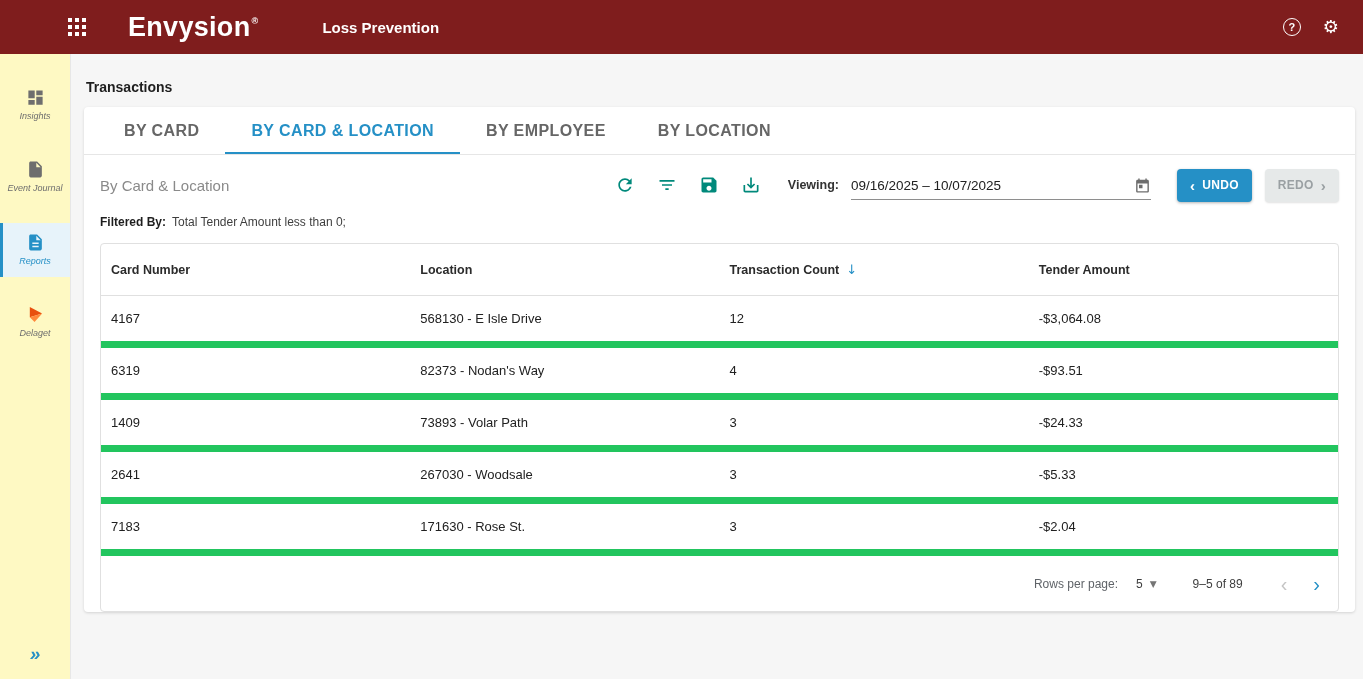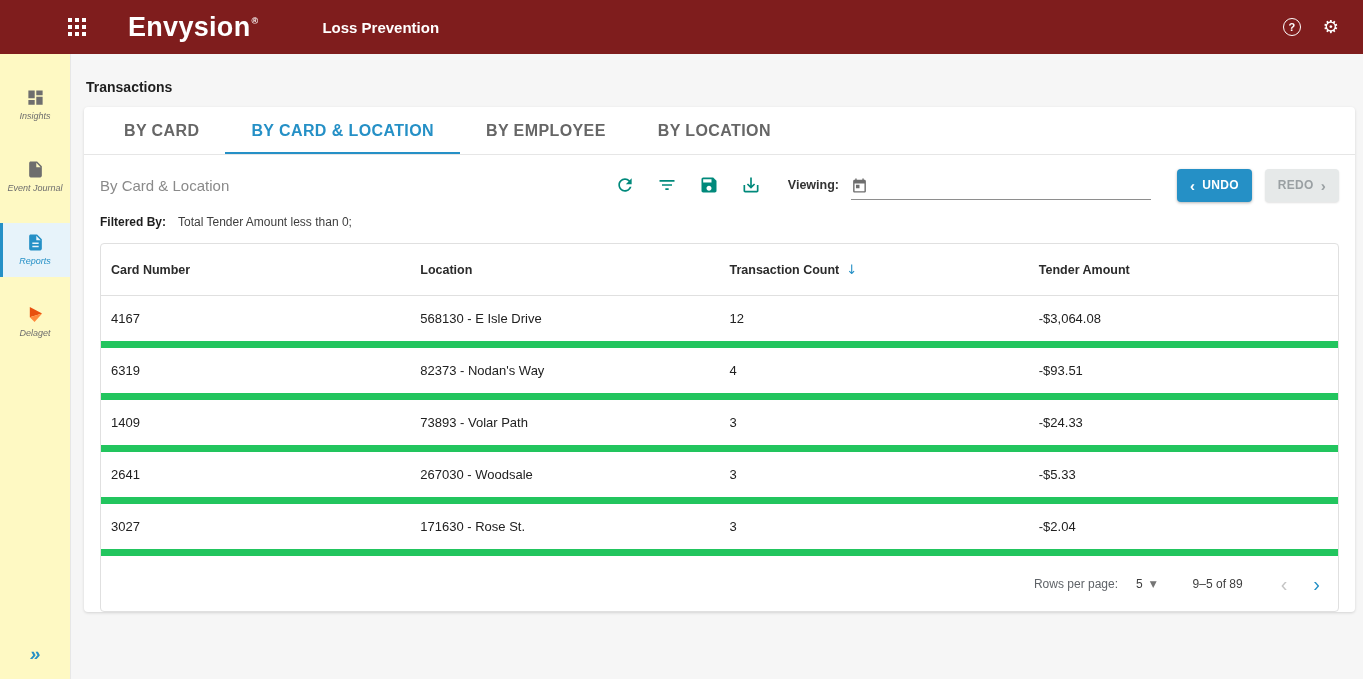--- a/index.html
+++ b/index.html
@@ -87,21 +87,21 @@
   .btn {
     height:33px; border:none; border-radius:4px; padding:0 13px;
     font-family:"Liberation Sans",sans-serif; font-size:12px; font-weight:bold;
     letter-spacing:.3px; display:flex; align-items:center; gap:7px; cursor:pointer;
   }
   .btn .chev { font-size:15px; font-weight:bold; line-height:1; }
   .btn-undo { margin-left:26px; background:#2590C6; color:#fff; box-shadow:0 1px 3px rgba(0,0,0,0.3); }
   .btn-redo { margin-left:13px; background:#E6E9E9; color:#9AA0A3; box-shadow:0 1px 2px rgba(0,0,0,0.12); }
 
   
-  .filtered { padding:0 16px 12px; font-size:12px; display:flex; gap:12px; align-items:baseline; }
+  .filtered { padding:0 16px 12px; font-size:12px; display:flex; gap:6px; align-items:baseline; }
   .filtered .flabel { font-weight:bold; color:#1E1E1E; }
   .filtered .fvalue { color:#3E3E3E; }
 
   
   .table-wrap { margin:2px 16px 16px; border:1px solid #E0E0E0; border-radius:4px; overflow:hidden; background:#fff; }
   .trow { display:grid; grid-template-columns:25% 25% 25% 25%; align-items:center; height:52px; }
   .trow > div { padding-left:10px; font-size:13px; color:#212121; }
   .thead { border-bottom:1px solid #E0E0E0; }
   .thead > div { font-size:12.5px; font-weight:bold; color:#2B2B2B; display:flex; align-items:center; }
   .tbody-row { border-bottom:7px solid #22c55e; }
@@ -233,20 +233,21 @@
         <div class="icon-btn">
           <svg width="20" height="20" viewBox="0 0 24 24" fill="#00897B">
             <path d="M19 12v7H5v-7H3v7c0 1.1.9 2 2 2h14c1.1 0 2-.9 2-2v-7h-2zm-6 .67l2.59-2.58L17 11.5l-5 5-5-5 1.41-1.41L11 12.67V3h2v9.67z"></path>
           </svg>
         </div>
       </div>
 
       <div class="viewing-label">Viewing:</div>
 
       <div class="date-field">
+        <input type="text" value="09/16/2025 – 10/07/2025" style="">
         <span class="cal-icon">
           <svg width="17" height="17" viewBox="0 0 24 24" fill="#6E6E6E">
             <path d="M19 4h-1V2h-2v2H8V2H6v2H5c-1.11 0-1.99.9-1.99 2L3 20c0 1.1.89 2 2 2h14c1.1 0 2-.9 2-2V6c0-1.1-.9-2-2-2zm0 16H5V9h14v11zM7 11h5v5H7v-5z"></path>
           </svg>
         </span>
       </div>
 
       <button class="btn btn-undo">
         <span class="chev">‹</span>
         <span>UNDO</span>
@@ -298,21 +299,21 @@
         <div>3</div>
         <div>-$24.33</div>
       </div>
       <div class="trow tbody-row">
         <div>2641</div>
         <div>267030 - Woodsale</div>
         <div>3</div>
         <div>-$5.33</div>
       </div>
       <div class="trow tbody-row">
-        <div>3027</div>
+        <div>7183</div>
         <div>171630 - Rose St.</div>
         <div>3</div>
         <div>-$2.04</div>
       </div>
 
       <div class="tfoot">
         <span class="rpp-label">Rows per page:</span>
         <span class="rpp-select">
           <span>5</span>
           <span class="rpp-caret">▼</span>

